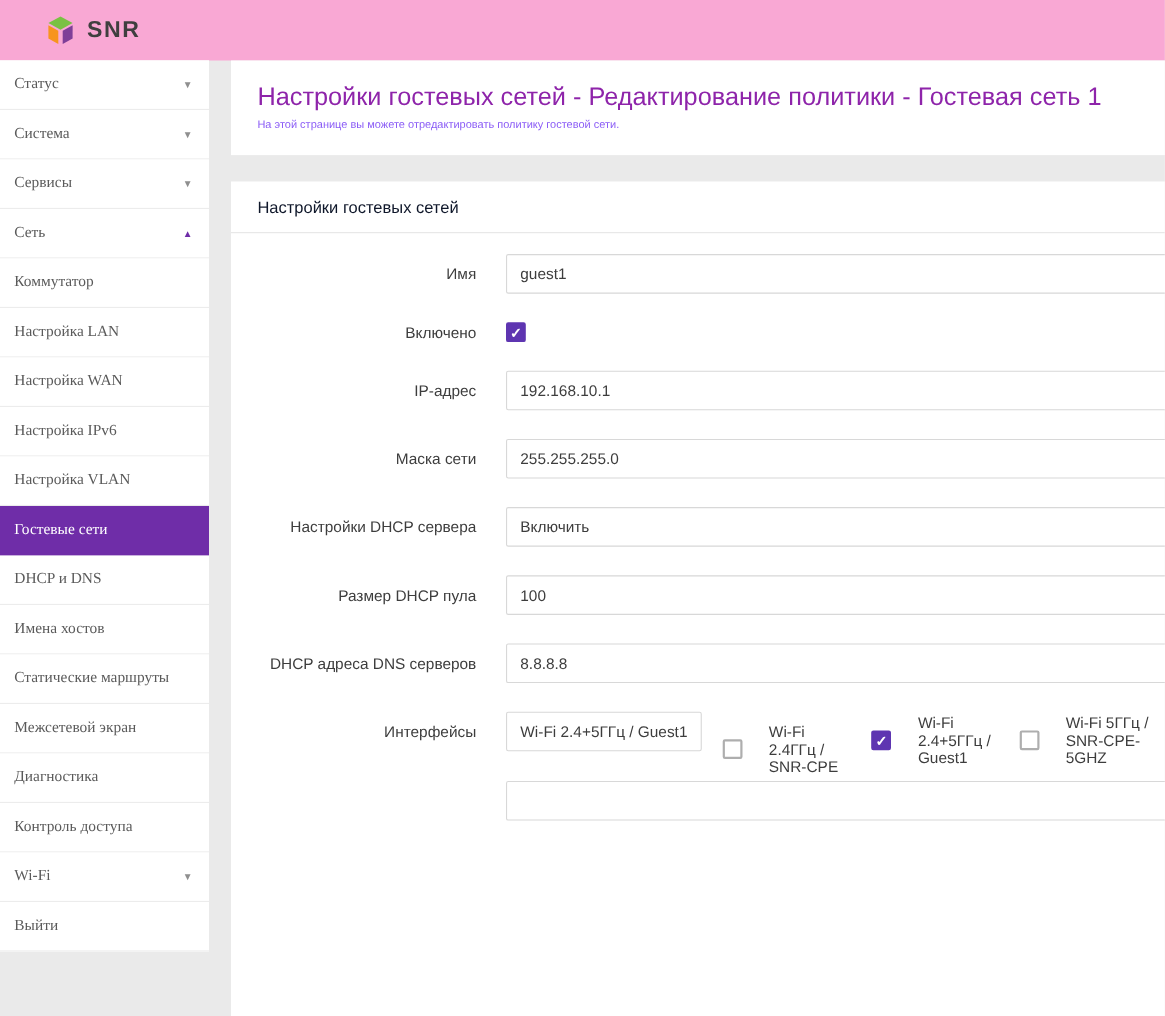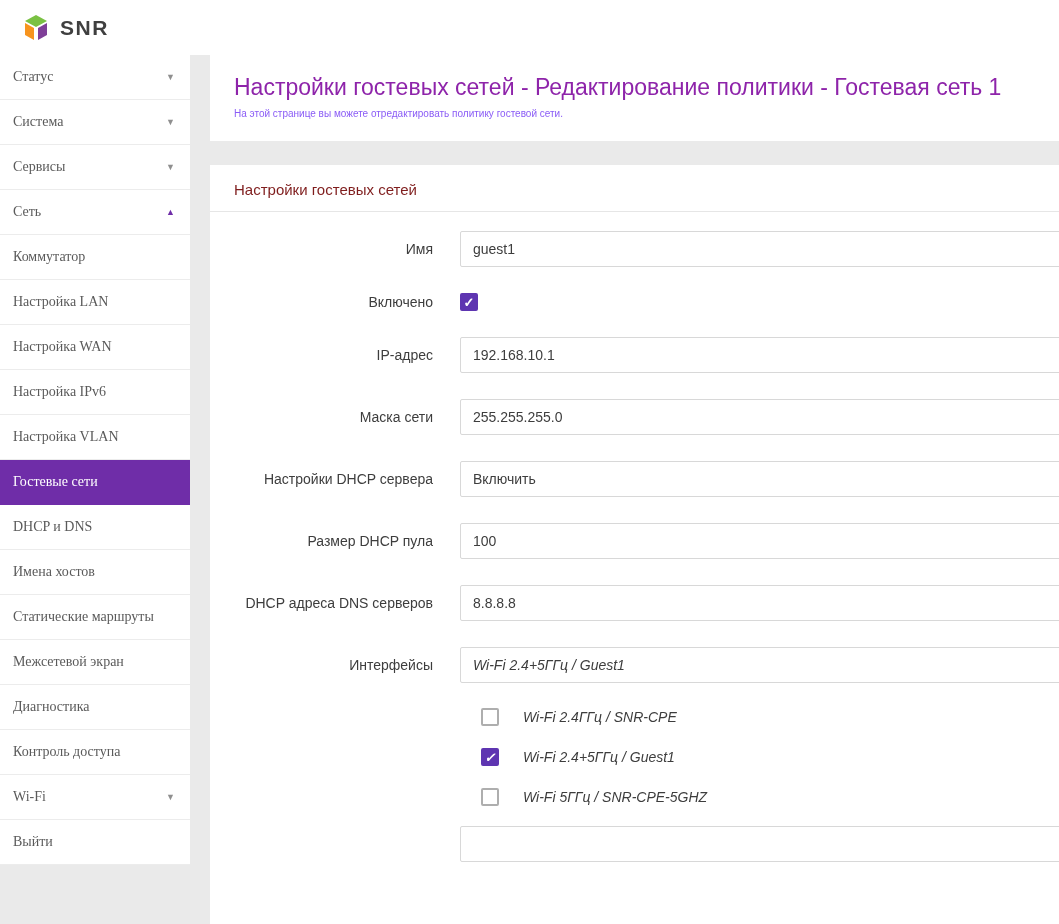--- a/index.html
+++ b/index.html
@@ -8,23 +8,23 @@
     position:relative;
     overflow:hidden;
     background:#eaeaea;
     font-family:"Liberation Sans", sans-serif;
     color:#3d3d3d;
   }
 
   
   .app-header {
     position:absolute; top:0; left:0; width:1059px; height:55px;
-    background:#ffffff;
+    background:#f9a8d4;
     display:flex; align-items:center;
-    padding-left:21px;
+    padding-left:40px;
   }
   .logo { display:flex; align-items:center; gap:9px; }
   .logo-text {
     font-size:21px; font-weight:bold; color:#3f3f3f; letter-spacing:1.5px;
   }
 
   
   .sidebar { position:absolute; top:55px; left:0; width:190px; }
   .sidebar ul { list-style:none; background:#fff; }
   .side-item {
@@ -50,21 +50,21 @@
   }
   .page-subtitle { margin-top:7px; font-size:10px; color:#8b5cf6; }
 
   
   .card {
     position:absolute; left:210px; top:165px; right:0; bottom:0;
     background:#fff; overflow:hidden;
   }
   .card-header {
     height:47px; padding:16px 24px 0;
-    font-size:15px; color:#7f1d1d;
+    font-size:15px; color:#0f172a;
     border-bottom:1px solid #e6e6e6;
   }
   .card-body { padding-top:19px; }
 
   .form-row { display:flex; align-items:center; margin-bottom:26px;border-radius:16px; }
   .form-label {
     flex:none; width:250px; padding-right:27px;
     text-align:right; font-size:14px; color:#3d3d3d;
   }
   .form-input {
@@ -82,21 +82,21 @@
     display:inline-flex; align-items:center; justify-content:center;
     cursor:pointer;
   }
   .checkbox.checked { background:#5e35b1; border-color:#5e35b1; }
   .checkbox.checked::after {
     content:"\2713"; color:#fff; font-size:13px; font-weight:bold; line-height:1;
   }
 
   .row-iface { align-items:flex-start; margin-bottom:15px; }
   .row-iface .form-label { padding-top:10px; }
-  .iface-col { flex:1; display:flex; flex-direction:column;font-style:italic; }
+  .iface-col { flex:1; display:flex; flex-direction:row; }
   .iface-col .form-input { flex:none; }
   .option-row {
     display:flex; align-items:center; gap:24px;
     height:28px; margin-top:12px; padding-left:21px;
   }
   .option-row.first { margin-top:20px; }
   .option-label { font-size:14px; color:#3d3d3d; cursor:pointer; }
 
   .form-row.partial { margin-bottom:0; }
 </style>

